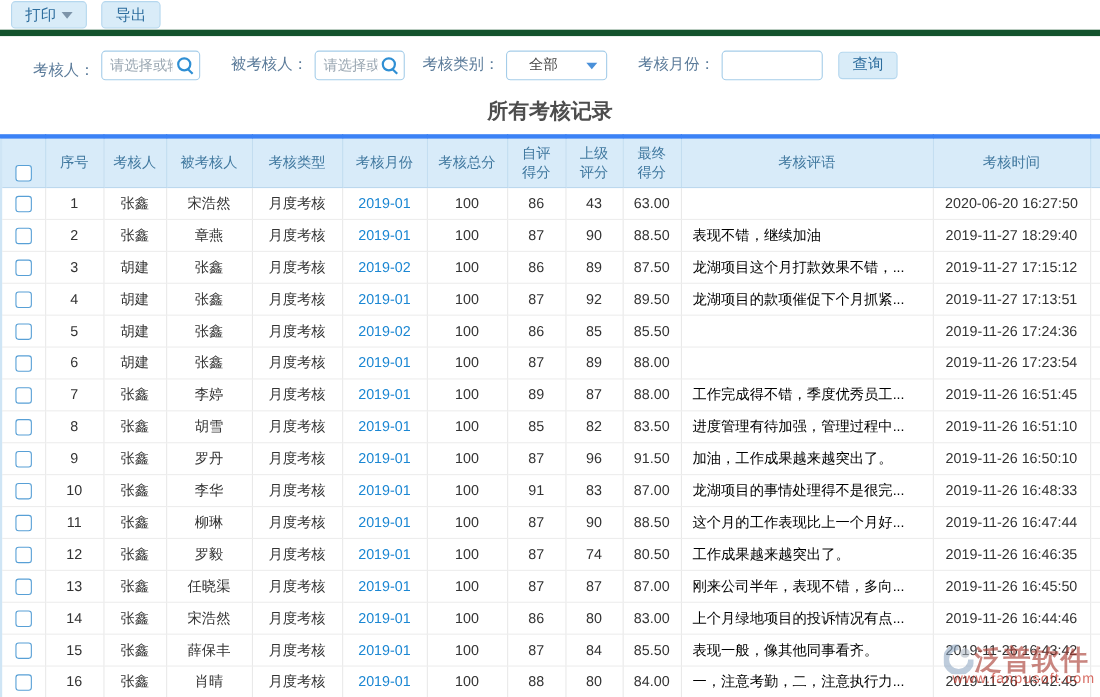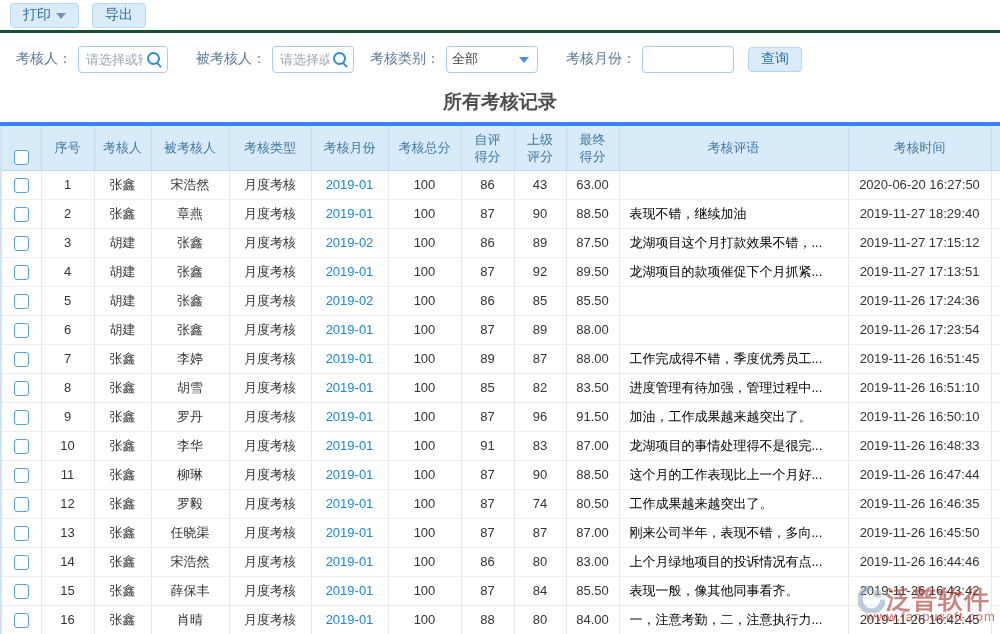--- a/index.html
+++ b/index.html
@@ -2,21 +2,21 @@
 <html><head>
 <meta charset="utf-8">
 <style>
   * { margin:0; padding:0; box-sizing:border-box; }
   html,body { background:#fff; }
   body { font-family:"Liberation Sans","DejaVu Sans",sans-serif; color:#333; }
   .app { position:relative; width:1000px; height:634px; overflow:hidden; background:#fff; }
 
   
   .toolbar { height:33px; display:flex; align-items:center; padding-left:10px;
-             border-bottom:3px solid #14532d; background:#fff; }
+             border-bottom:6px solid #14532d; background:#fff; }
   .btn { display:inline-flex; align-items:center; justify-content:center; gap:5px;
          height:25px; padding:0 12px; margin-right:13px;
          background:#d9ecf8; border:1px solid #b5d7ee; border-radius:4px;
          color:#2e6e9e; font-size:14px; cursor:pointer; font-family:inherit; }
   .caret { width:0; height:0; border-left:5px solid transparent; border-right:5px solid transparent;
            border-top:6px solid #7d94a9; margin-top:1px; }
 
   
   .filterbar { height:52px; display:flex; align-items:center; background:#fff; }
   .fgroup { display:flex; align-items:center; }
@@ -26,26 +26,26 @@
                      padding:0 24px 0 7px; font-size:13px; color:#333; outline:none;
                      font-family:inherit; }
   .inputwrap input::placeholder { color:#9aa7b2; }
   .magnifier { position:absolute; right:5px; top:6px; width:16px; height:16px; cursor:pointer; }
   .magnifier::before { content:''; position:absolute; left:0; top:0; width:9px; height:9px;
                        border:2px solid #2f8fd4; border-radius:50%; }
   .magnifier::after { content:''; position:absolute; left:11px; top:10px; width:2px; height:6px;
                       background:#2f8fd4; transform:rotate(-45deg); }
   .selectbox { position:relative; display:inline-flex; align-items:center; margin-left:6px;
                width:92px; height:27px; border:1px solid #a5cde9; border-radius:4px;
-               padding:0 5px; font-size:13px; color:#444; cursor:pointer; background:#fff; }
+               padding:0 20px; font-size:13px; color:#444; cursor:pointer; background:#fff; }
   .selectbox .caret { position:absolute; right:8px; border-top-color:#4a90d9; }
   .plaininput { width:92px; height:27px; border:1px solid #a5cde9; border-radius:4px;
                 margin-left:6px; padding:0 7px; font-size:13px; outline:none; font-family:inherit; }
   .query-btn { margin-left:14px; margin-right:4px; }
-  .sp1{ margin-left:16px; } .sp2{ margin-left:28px;align-items:center; } .sp3{ margin-left:16px; } .sp4{ margin-left:28px; }
+  .sp1{ margin-left:30px;align-items:flex-end; } .sp2{ margin-left:28px;align-items:center; } .sp3{ margin-left:16px; } .sp4{ margin-left:28px; }
 
   
   .page-title { height:37px; line-height:34px; text-align:center; font-size:19px;
                 font-weight:bold; color:#4d4d4d; }
 
   
   table { width:1000px; border-collapse:collapse; table-layout:fixed;
           border-left:2px solid #cfe5f5; }
   thead th { height:46px; background:#d8ebf9; color:#40789f; font-size:13px; font-weight:normal;
              border:1px solid #c3ddf0; border-bottom:1px solid #bcd8ee; text-align:center;

